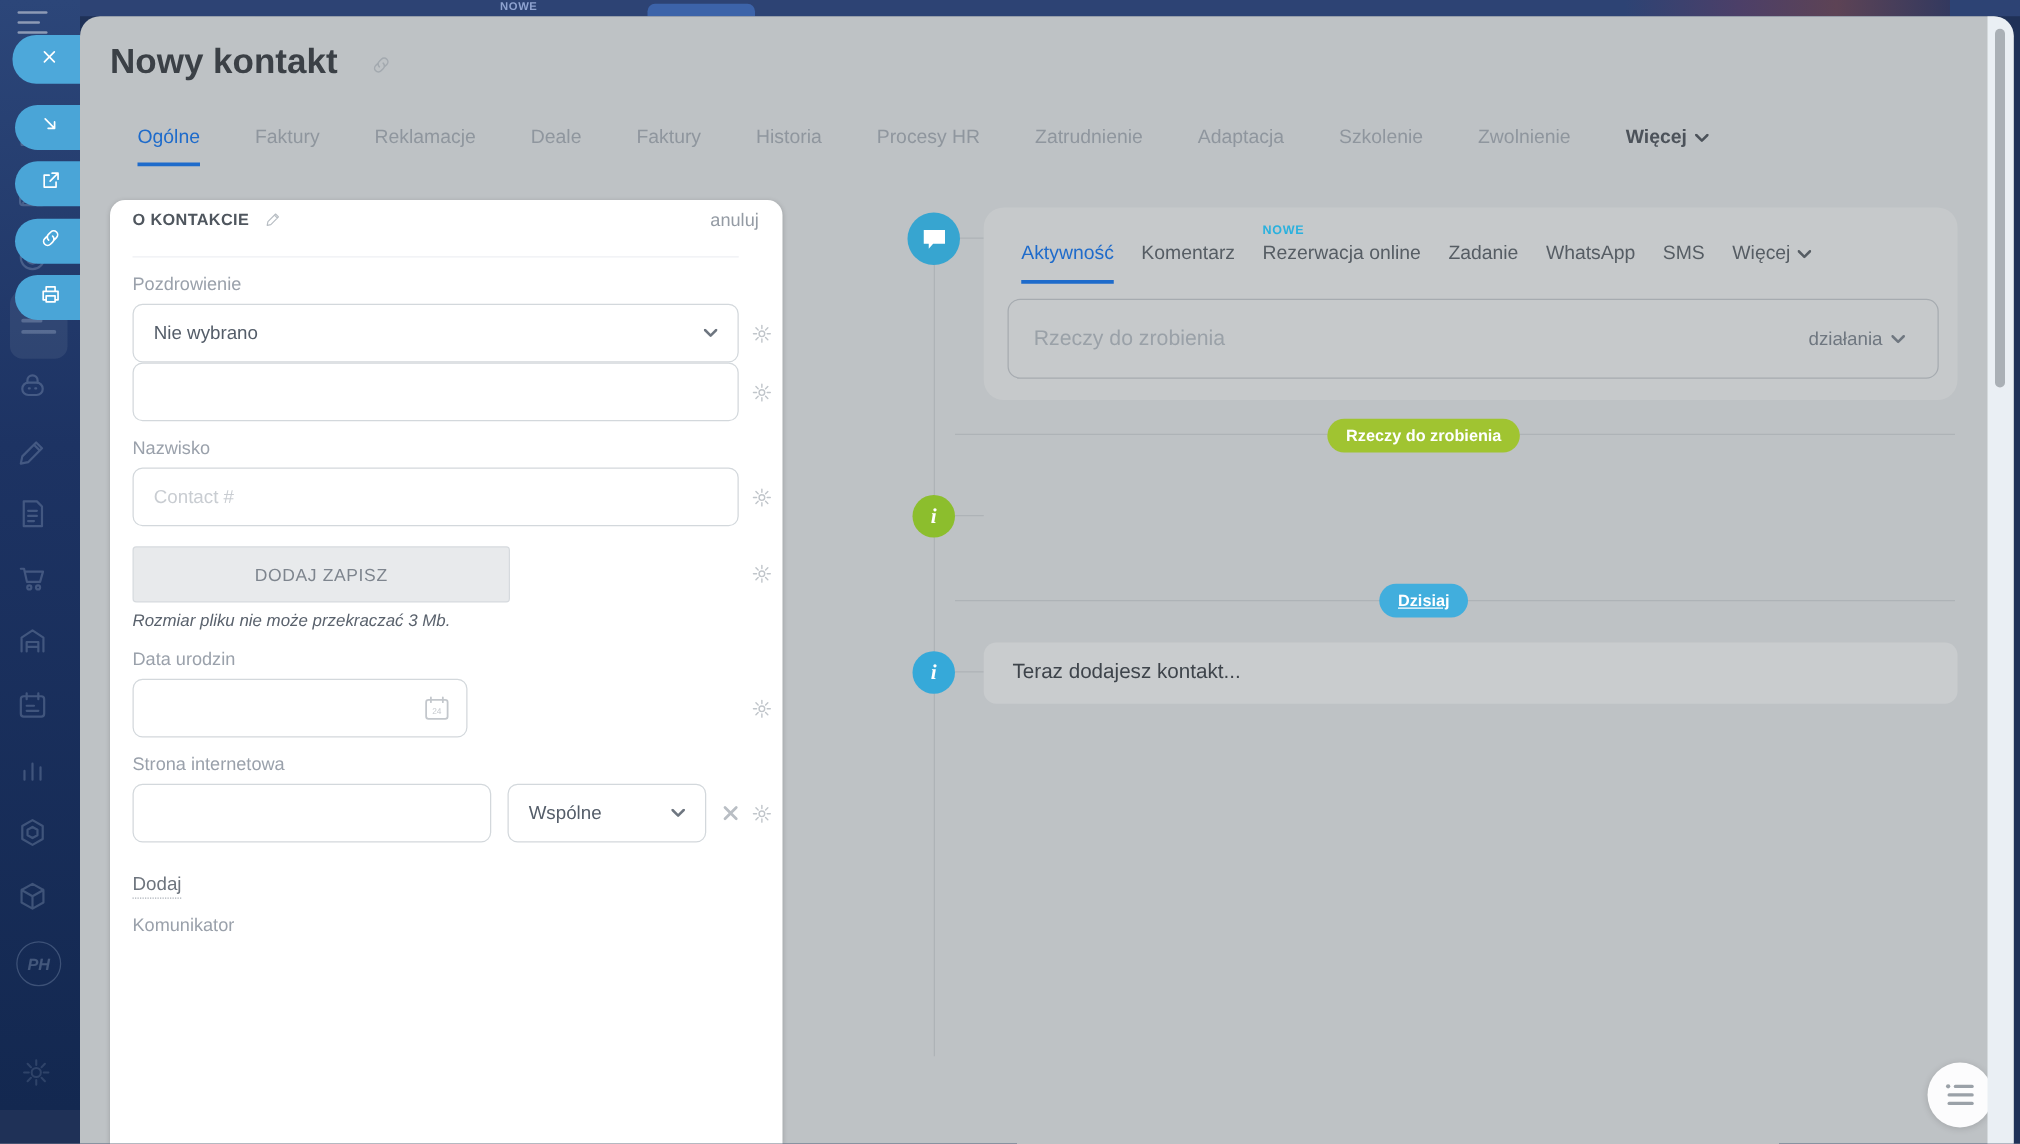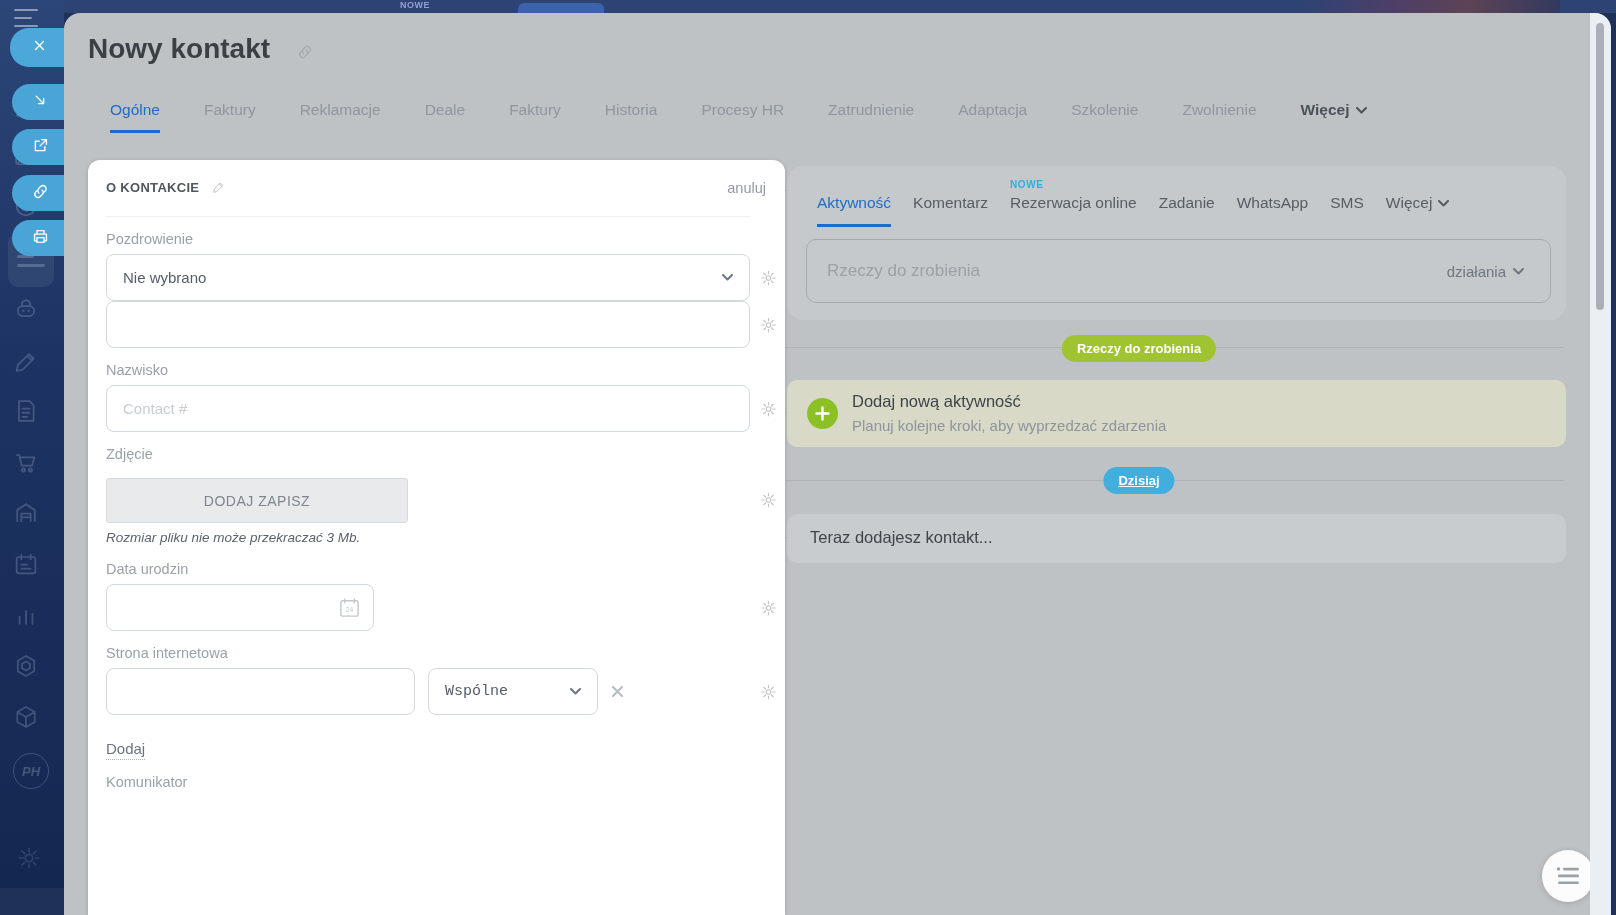--- a/index.html
+++ b/index.html
@@ -42,22 +42,22 @@
   .title-link svg { width:18px; height:18px; stroke:#a3a9af; stroke-width:1.6; fill:none; stroke-linecap:round; }
 
   .main-tabs { position:absolute; left:46px; top:88px; display:flex; gap:44px; align-items:flex-end; }
   .main-tabs .tab { font-size:15.5px; color:#8f969e; padding-bottom:11px; border-bottom:3px solid transparent; cursor:pointer; white-space:nowrap; }
   .main-tabs .tab.active { color:#1e6bcb; border-bottom-color:#1e6bcb; }
   .main-tabs .tab.more { color:#4c525a; font-weight:600; display:flex; align-items:center; gap:6px; }
   .chev { width:11px; height:7px; }
   .chev polyline { fill:none; stroke:currentColor; stroke-width:2; stroke-linecap:round; stroke-linejoin:round; }
 
   
-  .form-card { position:absolute; left:24px; top:147px; width:697px; bottom:0; background:#fff;
-               border-radius:12px 12px 0 0; box-shadow:0 1px 4px rgba(0,0,0,.18); padding:18px 35px 0 18px; z-index:3; }
+  .form-card { position:absolute; left:24px; top:147px; width:538px; bottom:0; background:#fff;
+               border-radius:12px 12px 0 0; box-shadow:0 1px 4px rgba(0,0,0,.18); padding:7px 35px 0 18px; z-index:3; }
   .fc-head { position:relative; height:24px; margin-bottom:14px; }
   .fc-title { font-size:13px; font-weight:bold; color:#4f565e; letter-spacing:.3px; }
   .fc-edit { margin-left:8px; vertical-align:-2px; cursor:pointer; }
   .fc-edit svg { width:14px; height:14px; stroke:#b7bdc3; stroke-width:1.6; fill:none; stroke-linecap:round; stroke-linejoin:round; }
   .fc-cancel { position:absolute; right:-16px; top:2px; font-size:14.5px; color:#949ba4; cursor:pointer; }
   .fc-div { height:1px; background:#eef0f3; margin:0 0 6px 0; }
   .f-label { font-size:14.5px; color:#9aa1ab; margin:14px 0 7px 0; }
   .f-row { position:relative; }
   .f-input, .f-select { width:100%; height:47px; border:1px solid #d3d8dc; border-radius:8px; background:#fff;
              font-family:"Liberation Sans",sans-serif; font-size:15px; color:#545d69; padding:0 16px; outline:none; }
@@ -67,21 +67,21 @@
   .gear-btn { position:absolute; right:-27px; top:50%; transform:translateY(-50%); cursor:pointer; line-height:0; }
   .gear-btn svg { width:17px; height:17px; stroke:#c0c5ca; stroke-width:1.6; fill:none; stroke-linecap:round; }
   .photo-btn { width:302px; height:45px; background:#e8eaec; border:1px solid #d6dade; border-radius:3px;
                font-family:"Liberation Sans",sans-serif; font-size:14px; color:#7e858e; letter-spacing:.5px; cursor:pointer; }
   .photo-note { font-size:13.5px; font-style:italic; color:#5a626d; margin-top:7px; }
   .date-wrap { position:relative; width:268px; }
   .cal-ico { position:absolute; right:14px; top:13px; line-height:0; cursor:pointer; }
   .cal-ico svg { width:21px; height:21px; }
   .site-row { display:flex; align-items:center; gap:13px; }
   .site-input { width:309px; }
-  .site-select { width:170px;font-family:Liberation Mono, monospace; }
+  .site-select { width:170px; }
   .clear-x { line-height:0; cursor:pointer; }
   .clear-x svg { width:13px; height:13px; stroke:#b9bec4; stroke-width:2.2; stroke-linecap:round; }
   .add-link { display:inline-block; margin-top:25px; font-size:15px; color:#6d747d; border-bottom:1px dotted #aab0b7; padding-bottom:2px; cursor:pointer; }
   .msgr-label { font-size:14.5px; color:#9aa1ab; margin-top:14px; }
 
   
   .vline { position:absolute; left:683px; top:162px; width:1px; height:670px; background:#aeb3b7; }
   .hconn { position:absolute; height:1px; background:#aeb3b7; }
   .t-bubble { position:absolute; left:662px; top:157px; width:42px; height:42px; border-radius:50%; background:#37a5d0;
               display:flex; align-items:center; justify-content:center; z-index:2; }
@@ -309,21 +309,20 @@
     <div class="f-row">
       <input class="f-input" type="text" placeholder="Contact #" style="">
       <span class="gear-btn">
         <svg viewBox="0 0 24 24">
             <circle cx="12" cy="12" r="3.2"></circle>
             <path d="M12 2.5v3.5M12 18v3.5M2.5 12H6M18 12h3.5M5.3 5.3l2.5 2.5M16.2 16.2l2.5 2.5M5.3 18.7l2.5-2.5M16.2 7.8l2.5-2.5"></path>
           </svg>
       </span>
     </div>
 
-    <div class="f-label">Zdjęcie</div>
     <div class="f-row" style="margin-top:16px;">
       <button class="photo-btn">DODAJ ZAPISZ</button>
       <span class="gear-btn" style="top:22px;">
         <svg viewBox="0 0 24 24">
             <circle cx="12" cy="12" r="3.2"></circle>
             <path d="M12 2.5v3.5M12 18v3.5M2.5 12H6M18 12h3.5M5.3 5.3l2.5 2.5M16.2 16.2l2.5 2.5M5.3 18.7l2.5-2.5M16.2 7.8l2.5-2.5"></path>
           </svg>
       </span>
     </div>
     <div class="photo-note">Rozmiar pliku nie może przekraczać 3 Mb.</div>
@@ -408,29 +407,20 @@
             <polyline points="1,1 5.5,5.5 10,1"></polyline>
           </svg>
       </div>
     </div>
   </div>
 
   <div class="tl-divider" style="top:334px;"></div>
   <div class="tl-pill green" style="top:322px;">Rzeczy do zrobienia</div>
 
   <div class="info-circle green">i</div>
-  <div class="tl-activity">
-    <div class="plus-circle">
-      <svg viewBox="0 0 15 15">
-          <path d="M7.5 1.5v12M1.5 7.5h12"></path>
-        </svg>
-    </div>
-    <div class="act-title">Dodaj nową aktywność</div>
-    <div class="act-sub">Planuj kolejne kroki, aby wyprzedzać zdarzenia</div>
-  </div>
 
   <div class="tl-divider" style="top:467px;"></div>
   <div class="tl-pill blue" style="top:454px;text-decoration:underline;">Dzisiaj</div>
 
   <div class="info-circle blue">i</div>
   <div class="tl-note">
     <span>Teraz dodajesz kontakt...</span>
   </div>
 
 

